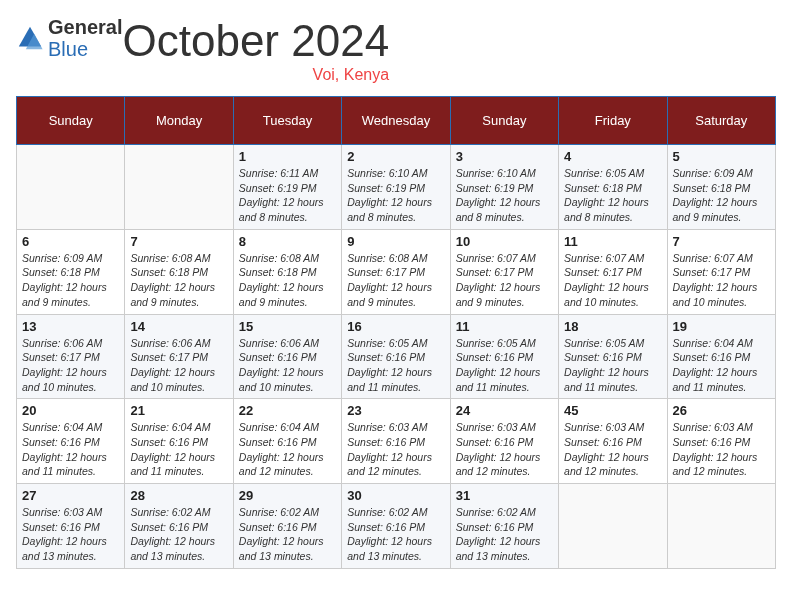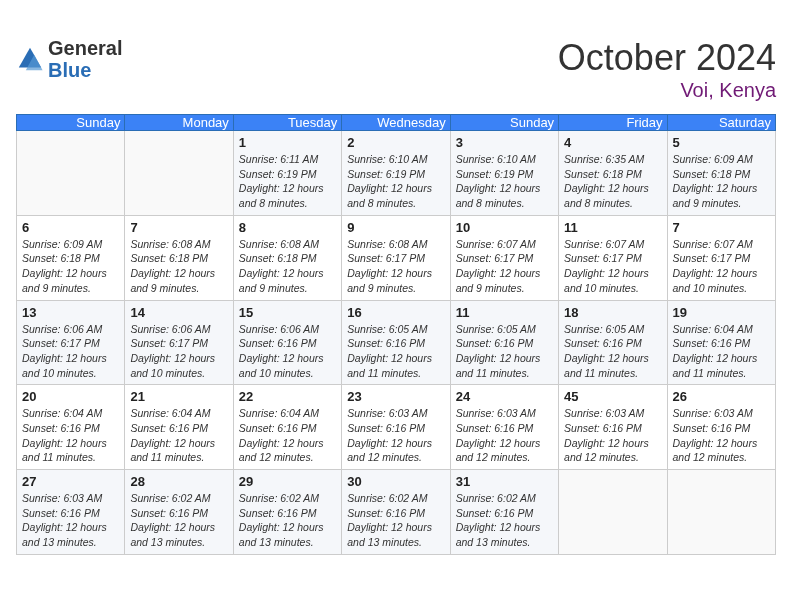--- a/index.html
+++ b/index.html
@@ -5,71 +5,69 @@
     * { box-sizing: border-box; margin: 0; padding: 0; }
     body {
       font-family: Arial, sans-serif;
       background: #fff;
       width: 792px;
       min-height: 612px;
       padding: 16px;
     }
     .header {
       display: flex;
-      justify-content: space-between;
       align-items: flex-start;
       margin-bottom: 12px;
-      margin-top: 21px;
     }
     .logo {
       display: flex;
       align-items: center;
     }
     .logo-text {
       display: flex;
       flex-direction: column;
       line-height: 1.1;
     }
     .logo-text .general {
       font-size: 20px;
       font-weight: bold;
       color: #333;
     }
     .logo-text .blue {
       font-size: 20px;
-      font-weight: bold;
+      font-weight: normal;
       color: #2a6db5;
     }
     .logo-icon {
       width: 28px;
       height: 28px;
       margin-right: 4px;
     }
     .title-block {
       text-align: right;
     }
     .title-block .month-year {
-      font-size: 36px;
+      font-size: 44px;
       font-weight: 300;
       color: #333;
     }
     .title-block .location {
-      font-size: 20px;
-      color: #701a75;
+      font-size: 16px;
+      color: #ef4444;
     }
     .calendar {
       width: 100%;
       border-collapse: collapse;
       font-size: 11px;
     }
     .calendar thead th {
-      background: #3b82f6;
+      background: #7f1d1d;
       color: #fff;
-      padding: 0 4px;
-      text-align: right;
+      padding: 16px 4px;
+      text-align: center;
       font-size: 13px;
       font-weight: normal;
       border: 1px solid #2a6db5;
     }
     .calendar tbody td {
       border: 1px solid #ccc;
       vertical-align: top;
       padding: 4px 5px;
       width: 108px;
       min-height: 80px;
@@ -147,21 +145,21 @@
 Daylight: 12 hours and 8 minutes.</div>
         </td>
         <td>
           <span class="day-num">3</span>
           <div class="day-info">Sunrise: 6:10 AM
 Sunset: 6:19 PM
 Daylight: 12 hours and 8 minutes.</div>
         </td>
         <td>
           <span class="day-num">4</span>
-          <div class="day-info">Sunrise: 6:35 AM
+          <div class="day-info">Sunrise: 6:05 AM
 Sunset: 6:18 PM
 Daylight: 12 hours and 8 minutes.</div>
         </td>
         <td>
           <span class="day-num">5</span>
           <div class="day-info">Sunrise: 6:09 AM
 Sunset: 6:18 PM
 Daylight: 12 hours and 9 minutes.</div>
         </td>
       </tr>

